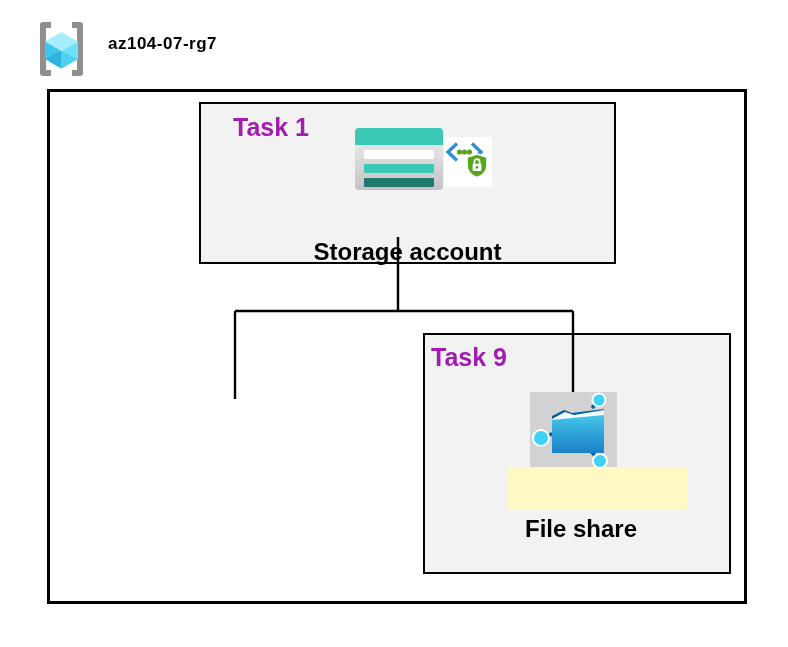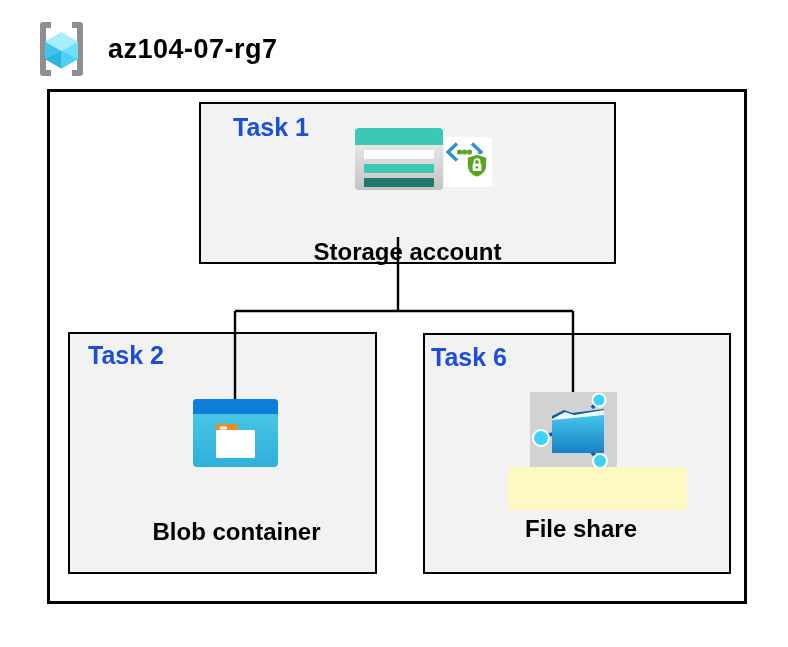--- a/index.html
+++ b/index.html
@@ -6,34 +6,34 @@
   html,body { background:#ffffff; }
   body { font-family:"Liberation Sans","DejaVu Sans",sans-serif; }
   #canvas {
     position:relative; width:788px; height:647px; background:#ffffff; overflow:hidden;
   }
   
   .rg-header { position:absolute; left:35px; top:20px; display:flex; align-items:center; }
   .rg-icon { position:absolute; left:0; top:0; }
   .rg-label {
     position:absolute; left:73px; top:14px; white-space:nowrap;
-    font-size:27px; font-weight:bold; color:#000000; letter-spacing:0.5px;
+    font-size:17px; font-weight:bold; color:#000000; letter-spacing:0.5px;
   }
   
   .outer-box {
     position:absolute; left:47px; top:89px; width:700px; height:515px;
     background:#ffffff; border:3px solid #000000;
   }
   
   .task-box { position:absolute; background:#f2f2f2; border:2px solid #000000; }
   #task1 { left:199px; top:102px; width:417px; height:162px; }
   #task2 { left:68px;  top:332px; width:309px; height:242px; }
   #task3 { left:423px; top:333px; width:308px; height:241px; }
   .task-label {
-    position:absolute; font-size:25px; font-weight:bold; color:#1d4ed8; white-space:nowrap;
+    position:absolute; font-size:25px; font-weight:bold; color:#a21caf; white-space:nowrap;
   }
   #task1 .task-label { left:32px; top:9px; }
   #task2 .task-label { left:18px; top:7px; }
   #task3 .task-label { left:6px;  top:8px; }
   .caption {
     position:absolute; font-size:24px; font-weight:bold; color:#000000; white-space:nowrap;margin-top:40px;
   }
   .caption-storage { left:0; top:94px; width:100%; text-align:center; }
   .caption-blob    { left:14px; top:144px; width:100%; text-align:center; }
   
@@ -102,44 +102,23 @@
         <path d="M33 17 l10 3.2 v7.8 c0 6.5 -5 10.8 -10 12.5 c-5 -1.7 -10 -6 -10 -12.5 v-7.8 z" fill="#57a61e" stroke="#ffffff" stroke-width="1.6"></path>
         <path d="M30.4 27 v-2.2 a2.6 2.6 0 0 1 5.2 0 v2.2" fill="none" stroke="#ffffff" stroke-width="1.7"></path>
         <rect x="28.6" y="26.8" width="8.8" height="7.2" rx="1.2" fill="#ffffff"></rect>
         <circle cx="33" cy="30.3" r="1.4" fill="#57a61e"></circle>
       </svg>
     </span>
 
     <span class="caption caption-storage">Storage account</span>
   </div>
 
-  <div id="task2" class="task-box">
-    <span class="task-label">Task 2</span>
-
-    <span class="blob-icon-wrap">
-      <svg width="85" height="68" viewBox="0 0 85 68">
-        <defs>
-          <linearGradient id="bg2" x1="0" y1="0" x2="0" y2="1">
-            <stop offset="0" stop-color="#4ecbe9"></stop>
-              <stop offset="1" stop-color="#2fb0da"></stop>
-          </linearGradient>
-        </defs>
-        <rect width="85" height="68" rx="4" fill="url(#bg2)"></rect>
-        <path d="M4 0 h77 a4 4 0 0 1 4 4 v11 H0 V4 a4 4 0 0 1 4 -4 z" fill="#0e7fd9"></path>
-        <rect x="23" y="25" width="22" height="10" rx="2" fill="#f28a1e"></rect>
-        <rect x="26.5" y="27.5" width="7.5" height="3" rx="1.5" fill="#ffffff"></rect>
-        <rect x="23" y="31" width="39" height="28" rx="1.5" fill="#ffffff"></rect>
-      </svg>
-    </span>
-
-    <span class="caption caption-blob">Blob container</span>
-  </div>
 
   <div id="task3" class="task-box">
-    <span class="task-label">Task 6</span>
+    <span class="task-label">Task 9</span>
 
     <div class="fileshare-bg">
       <svg width="87" height="75" viewBox="0 0 87 75">
         <defs>
           <linearGradient id="fs" x1="0" y1="0" x2="0" y2="1">
             <stop offset="0" stop-color="#45c6ea"></stop>
               <stop offset="1" stop-color="#1980c6"></stop>
           </linearGradient>
         </defs>
         <path d="M62 16 L69 8 M12 45 L26 41 M58 56 L70 69" stroke="#0b5e9d" stroke-width="3.5" fill="none"></path>

